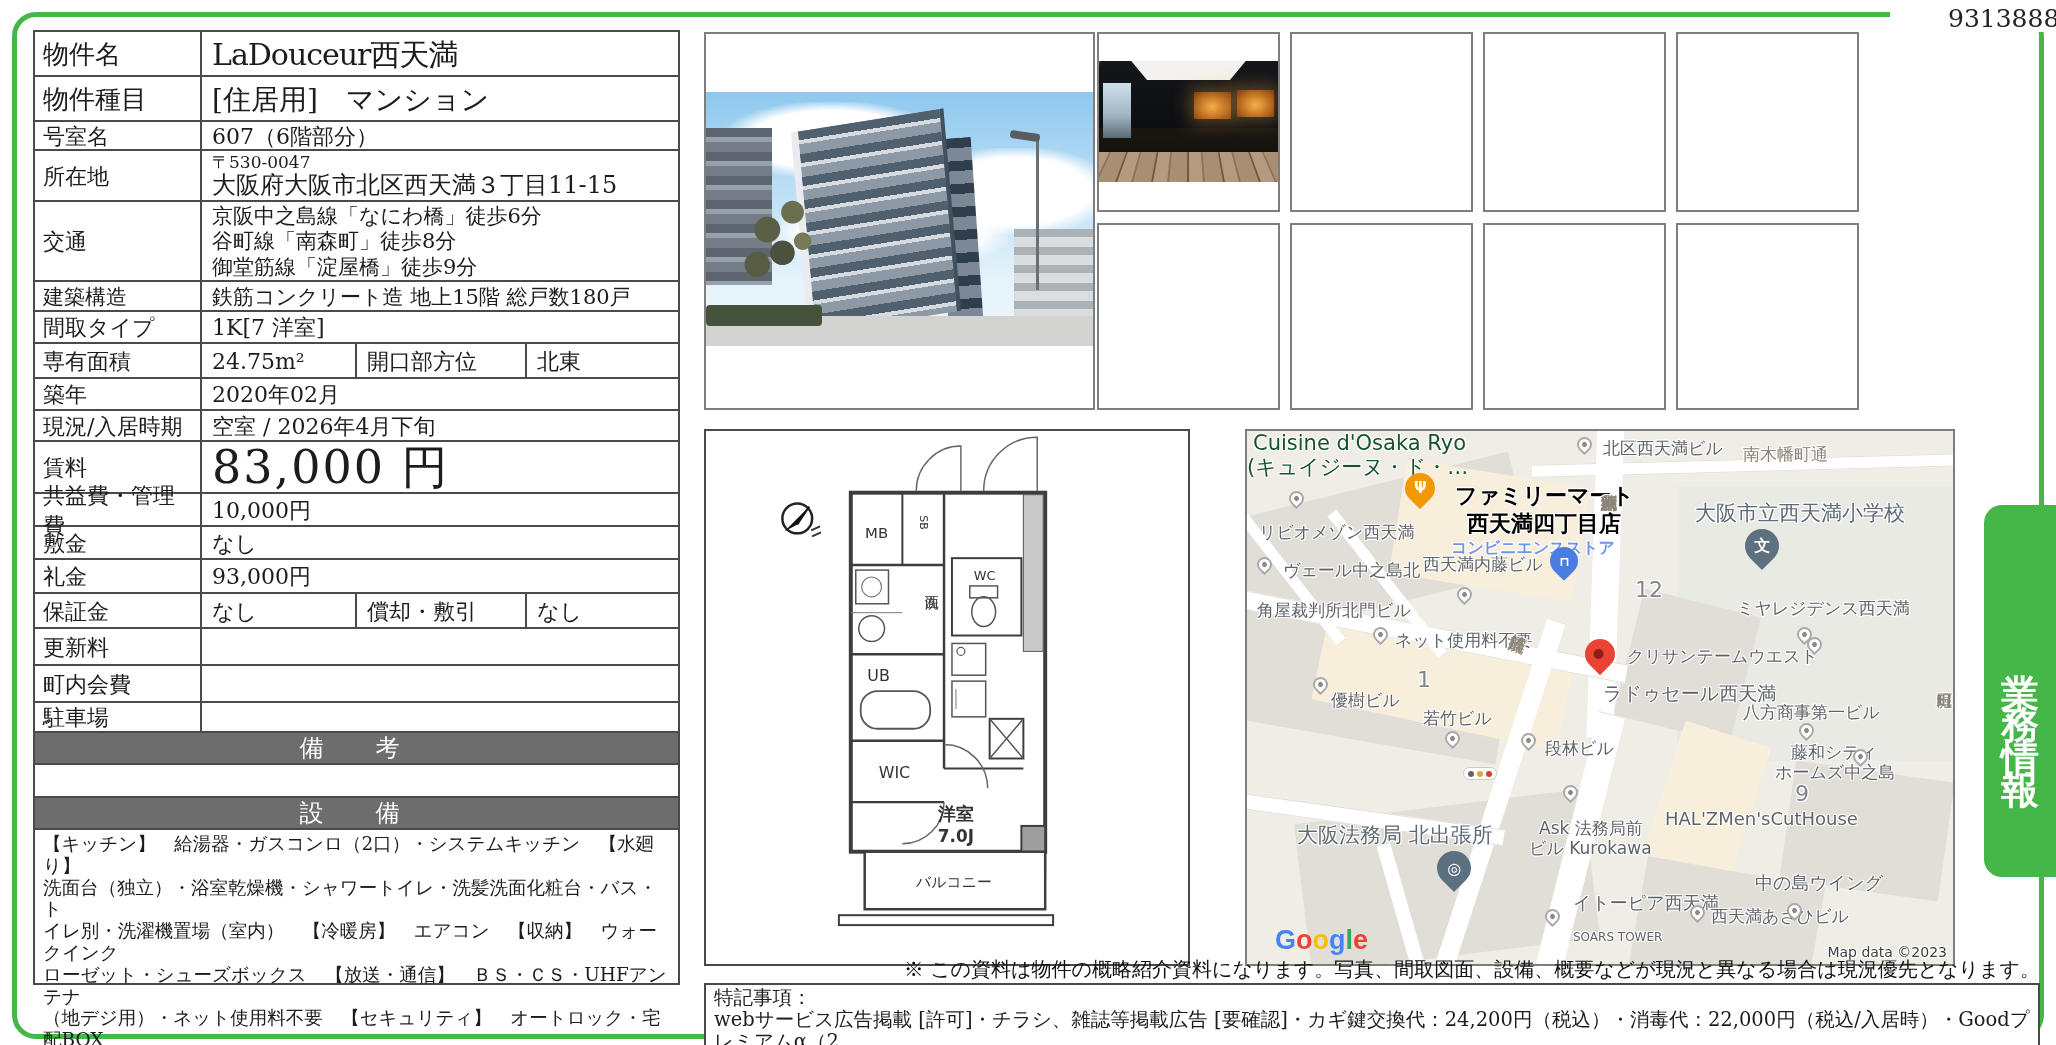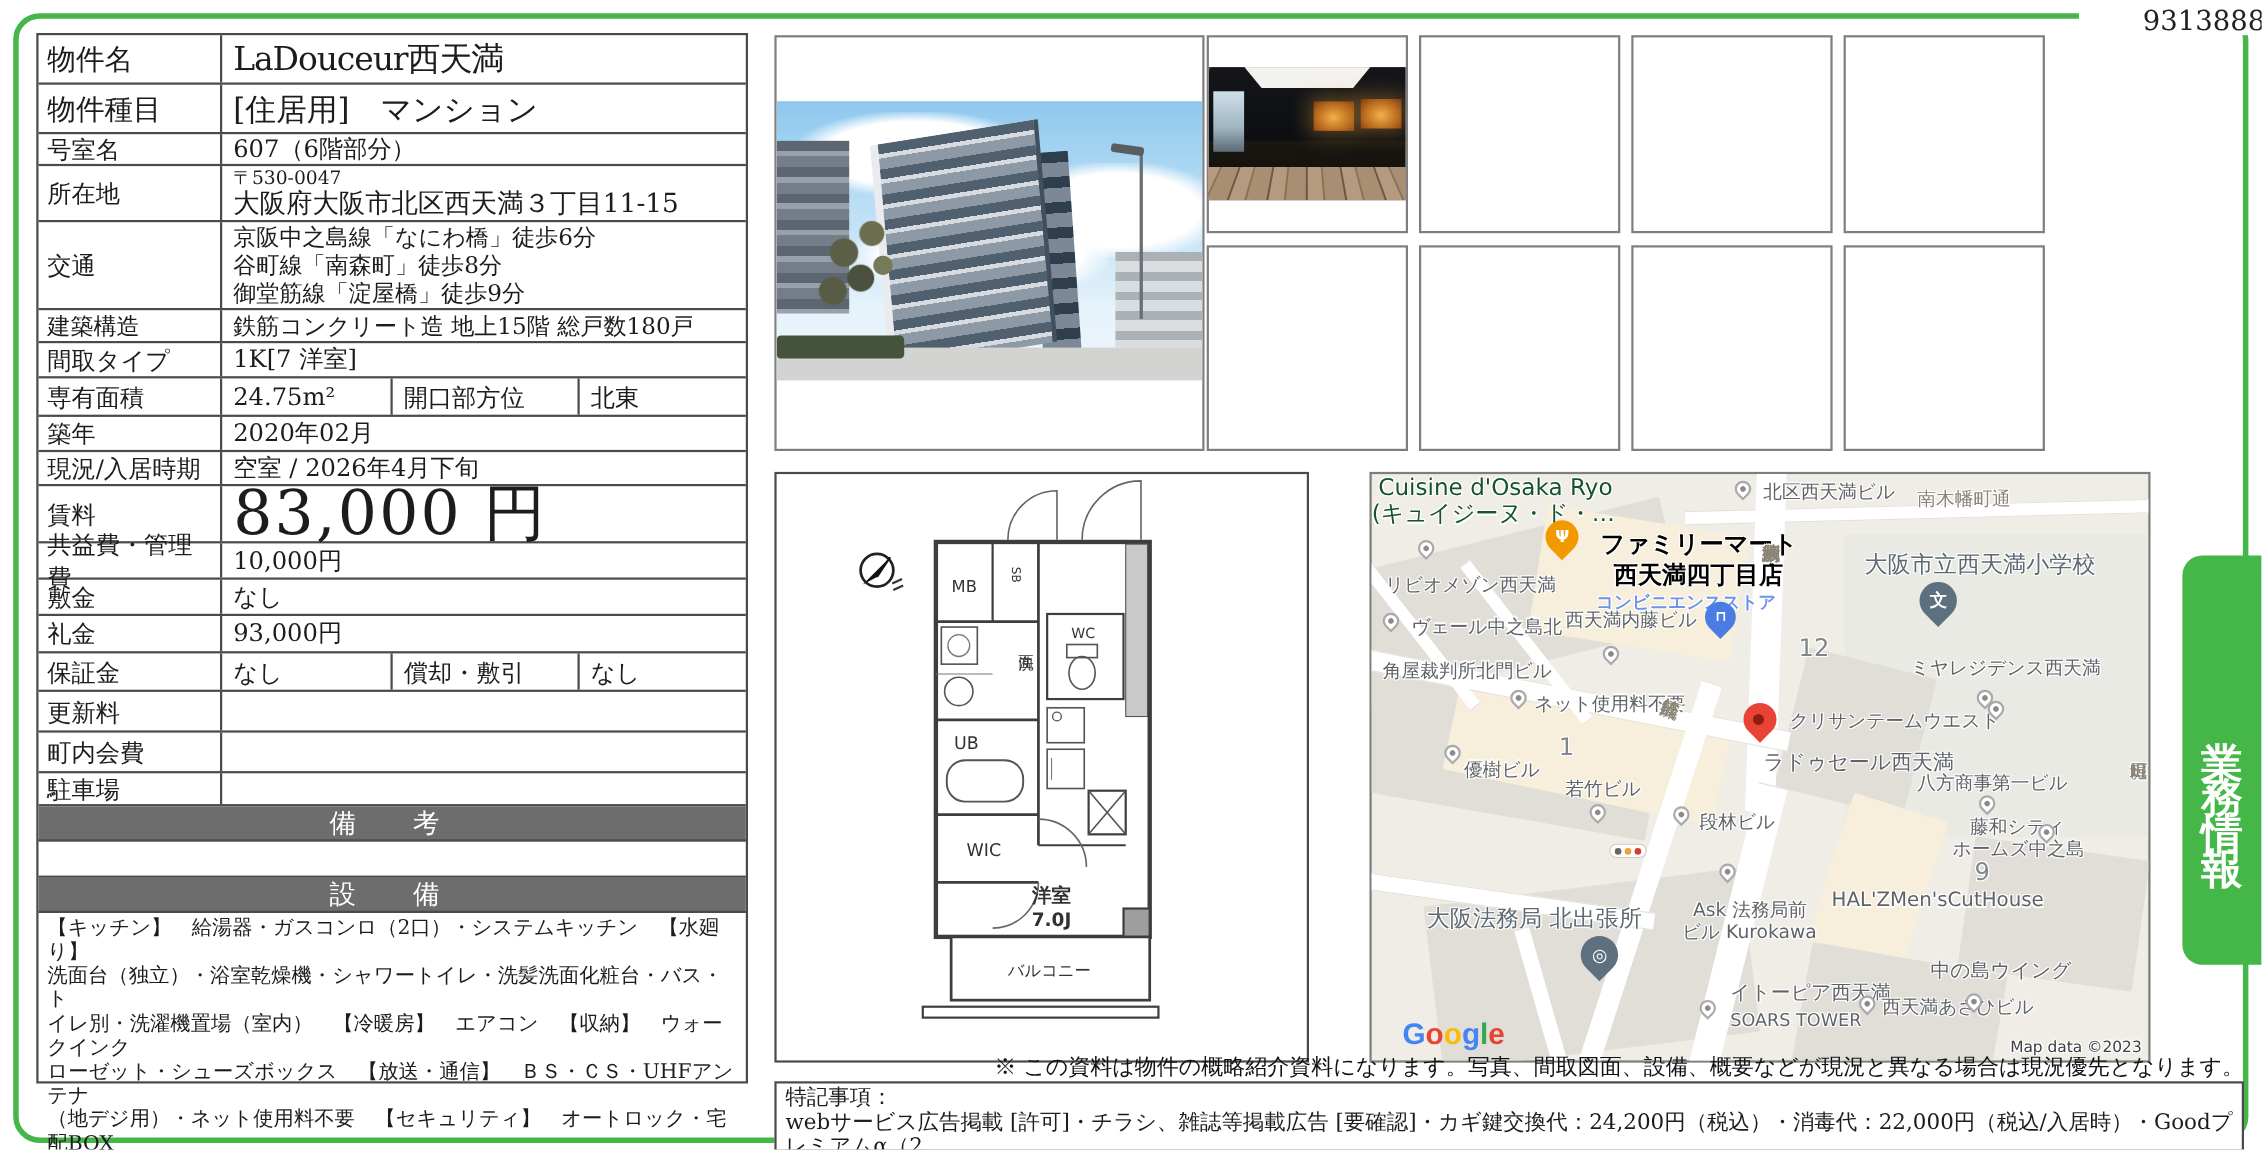--- a/index.html
+++ b/index.html
@@ -28,21 +28,21 @@
     padding:2px 6px 0 8px;font-size:22px;display:flex;align-items:center;
   }
   .tvalue{flex:1;padding:2px 6px 0 10px;font-size:22px;display:flex;align-items:center;white-space:pre-line;line-height:1.18;}
   .tvalue.stack{flex-direction:column;align-items:flex-start;justify-content:center;}
   .cell2l{width:170px;flex:0 0 170px;border-right:2px solid #4a4a4a;box-sizing:border-box;padding:2px 6px 0 10px;font-size:22px;display:flex;align-items:center;}
   .cell2v{width:155px;flex:0 0 155px;padding:2px 6px 0 10px;font-size:22px;display:flex;align-items:center;}
   .cell1v{width:155px;flex:0 0 155px;border-right:2px solid #4a4a4a;box-sizing:border-box;padding:2px 6px 0 10px;font-size:22px;display:flex;align-items:center;}
   .fs-big-label{font-size:26px;}
   .fs-big-value{font-size:28px;}
   .fs-name{font-size:30px;letter-spacing:-1px;}
-  .rent-value{font-size:56px;letter-spacing:2px;padding-top:0;}
+  .rent-value{font-size:46px;letter-spacing:2px;padding-top:0;}
   .postal{font-size:17px;line-height:1.05;}
   .addr{font-size:24px;line-height:1.1;}
   .kotsu{font-size:21px;line-height:1.22;}
   .barrow{
     background:#6d6d6d;color:#fff;text-align:center;font-size:24px;letter-spacing:14px;
     display:flex;align-items:center;justify-content:center;border-bottom:2px solid #4a4a4a;
   }
   .equip{
     font-size:18.5px;line-height:21.8px;padding:3px 8px 0 8px;white-space:pre-line;display:block;
   }
@@ -436,21 +436,21 @@
   <div class="mlabel" style="left:298px;top:308px">段林ビル</div>
   <div class="mlabel" style="left:544px;top:312px">藤和シティ</div>
   <div class="mlabel" style="left:528px;top:332px">ホームズ中之島</div>
   <div class="mlabel" style="left:496px;top:272px">八方商事第一ビル</div>
   <div class="mlabel mnum" style="left:548px;top:350px">9</div>
   <div class="mlabel" style="left:418px;top:378px;font-size:18px">HAL'ZMen'sCutHouse</div>
   <div class="mlabel" style="left:292px;top:388px">Ask 法務局前</div>
   <div class="mlabel" style="left:282px;top:408px">ビル Kurokawa</div>
   <div class="mlabel mbig" style="left:50px;top:392px">大阪法務局 北出張所</div>
   <div class="mlabel" style="left:326px;top:462px;font-size:18px">イトーピア西天満</div>
-  <div class="mlabel" style="left:326px;top:488px;font-size:16px">SOARS TOWER</div>
+  <div class="mlabel" style="left:326px;top:500px;font-size:12px">SOARS TOWER</div>
   <div class="mlabel" style="left:508px;top:442px;font-size:18px">中の島ウイング</div>
   <div class="mlabel" style="left:464px;top:476px">西天満あさひビル</div>
   <div class="mlabel mroad-label vtext" style="left:688px;top:250px;font-size:16px">堀田町</div>
   <div class="glogo" style="left:10px;bottom:8px">
     <span>G</span><span>o</span><span>o</span><span>g</span><span>l</span><span>e</span>
   </div>
   <div class="attribution">Map data ©2023</div>
 </div>
 
 <div class="banner">

